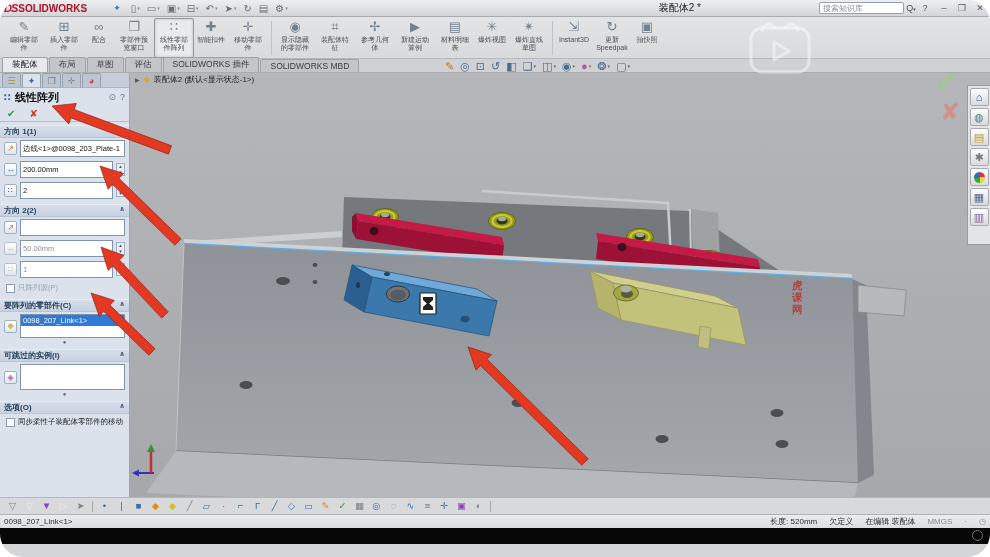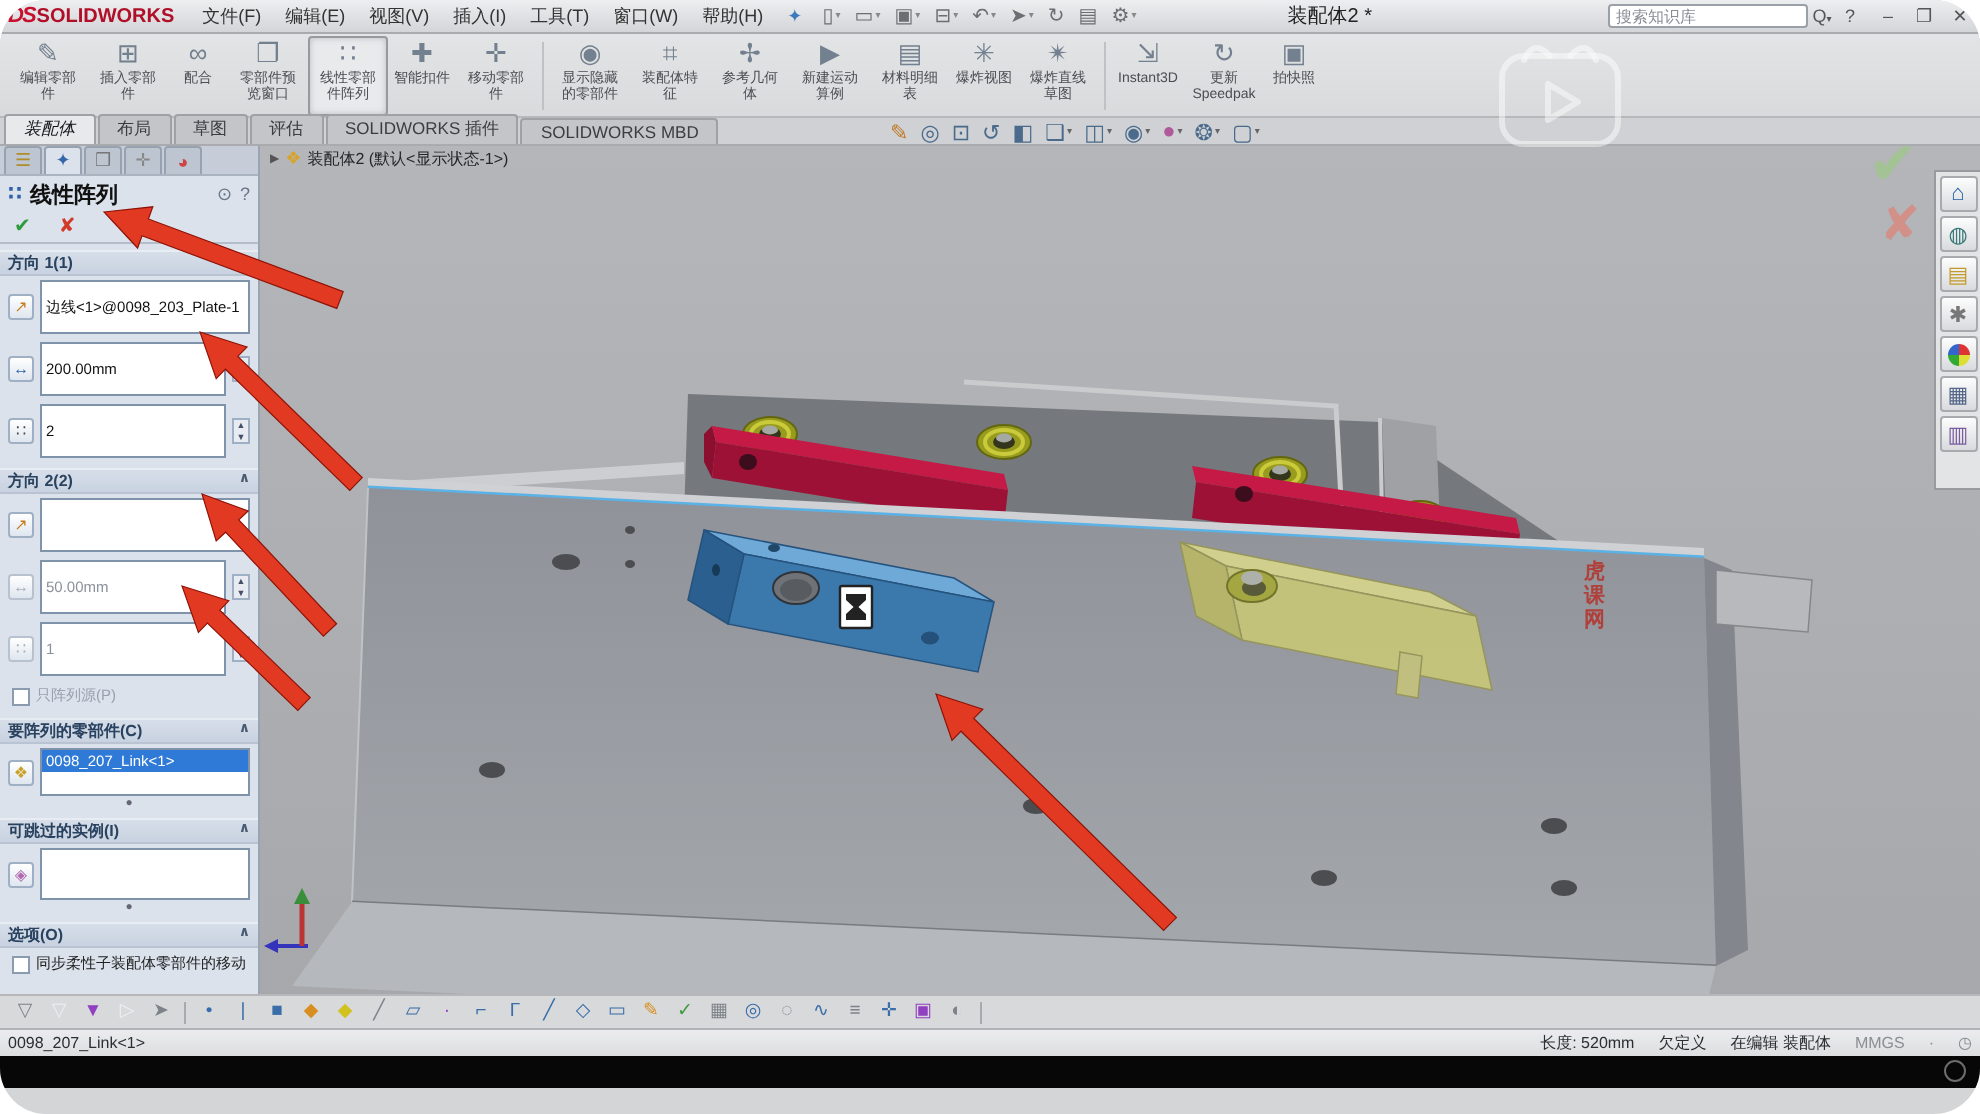--- a/index.html
+++ b/index.html
@@ -13,21 +13,21 @@
   .logo { display:flex; align-items:baseline; margin-right:14px; }
   .logo-ds { color:#c8102e; font-weight:bold; font-style:italic; font-size:11px; letter-spacing:-1px; }
   .logo-sw { color:#b10e28; font-weight:bold; font-size:10px; letter-spacing:0; margin-left:1px; }
   .menus { display:flex; gap:12px; font-size:9px; color:#333; }
   .menus span { cursor:default; }
   .pin { color:#3a7abf; font-size:9px; margin:0 10px 0 12px; }
   .qa { display:flex; gap:7px; align-items:center; color:#6b6e73; font-size:10px; }
   .qa .qi { display:flex; align-items:center; gap:1px; }
   .qa .dd { font-size:5px; color:#888; }
   .doc-title { margin-left:auto; margin-right:118px; font-size:10px; color:#222; }
-  .searchbox { width:100px; height:12px; background:#fff; border:1px solid #9aa0a8; border-radius:2px;
+  .searchbox { width:85px; height:12px; background:#fff; border:1px solid #9aa0a8; border-radius:2px;
                font-size:8px; padding:0 3px; color:#555; }
   .searchbox::placeholder { color:#8a8f96; }
   .sbtn { width:14px; text-align:center; color:#555; font-size:9px; }
   .winctl { display:flex; gap:6px; margin-left:6px; color:#555; font-size:9px; }
   .winctl span { width:12px; text-align:center; }
 
   
   .ribbon { height:42px; background:linear-gradient(#e3e4e6,#d9dadc); border-bottom:1px solid #b6b8ba;
             display:flex; align-items:stretch; padding:1px 2px 0 4px; }
   .rbtn { min-width:30px; max-width:40px; padding:1px 2px; display:flex; flex-direction:column; align-items:center;
@@ -35,21 +35,21 @@
   .rbtn .ric { font-size:13px; line-height:14px; color:#73808f; height:15px; }
   .rbtn .rlb { font-size:7px; line-height:8px; text-align:center; color:#4a4d52; margin-top:1px; }
   .rbtn.active { background:#e9eaec; border:1px solid #97999d; box-shadow:inset 0 0 3px #b9bbbe; }
   .rsep { width:1px; background:#bfc1c4; margin:3px 3px; }
 
   
   .tabbar { height:14px; background:#cfd1d4; border-bottom:1px solid #a9abae; display:flex; align-items:flex-end;
             padding-left:2px; position:relative; }
   .dtab { font-size:8.5px; padding:1px 9px 1px; color:#3a3d42; background:#c3c5c8; border:1px solid #9fa1a4;
           border-bottom:none; margin-right:1px; border-radius:2px 2px 0 0; }
-  .dtab.active { background:#e8e9eb; color:#15171a;font-style:italic; }
+  .dtab.active { background:#e8e9eb; color:#15171a; }
   .headsup { position:absolute; left:445px; top:0; height:14px; display:flex; align-items:center; gap:6px;
              color:#4a6b8c; font-size:11px; }
   .headsup .hi { display:flex; align-items:center; gap:1px; }
   .headsup .dd { font-size:5px; color:#666; }
 
   
   .main { height:424px; display:flex; }
 
   
   .pm { width:130px; background:#dbe2ec; border-right:1px solid #9aa4b2; display:flex; flex-direction:column; font-size:8px; }
@@ -64,21 +64,21 @@
   .pm-ok { height:16px; display:flex; align-items:center; gap:14px; padding:0 7px; border-bottom:1px solid #b4becb; }
   .ok-g { color:#2e9c3c; font-weight:bold; font-size:10px; }
   .ok-r { color:#d23b2a; font-weight:bold; font-size:10px; }
   .sect { height:13px; background:linear-gradient(#d6dee9,#c8d2e0); display:flex; align-items:flex-start;
           padding:0 4px; font-weight:bold; color:#29425f; margin-top:3px; border-top:1px solid #e8edf4; border-bottom:1px solid #b9c3d1; }
   .sect .chev { margin-left:auto; font-size:7px; color:#4a5a70; }
   .prow { display:flex; align-items:center; gap:3px; margin:2px 4px 2px 4px; }
   .rowic { width:13px; height:13px; flex:none; display:flex; align-items:center; justify-content:center;
            border:1px solid #9fb0c4; background:linear-gradient(#ffffff,#dfe6ef); border-radius:2px; font-size:8px; }
   .rowic.dim { color:#a6aeb8; border-color:#b8c2cf; }
-  .pfield { flex:1; height:27px; background:#fff; border:1px solid #7f93ab; font-size:7.5px; padding:0 2px;
+  .pfield { flex:1; height:17px; background:#fff; border:1px solid #7f93ab; font-size:7.5px; padding:0 2px;
             color:#111; font-family:"Liberation Sans","DejaVu Sans",sans-serif; min-width:0; }
   .spin { width:9px; height:13px; flex:none; display:flex; flex-direction:column; border:1px solid #9fb0c4; background:#e8ecf2; }
   .spin span { flex:1; font-size:4.5px; line-height:5.5px; text-align:center; color:#44506a; }
   .chkrow { display:flex; align-items:center; gap:3px; margin:3px 6px; }
   .chk { width:9px; height:9px; background:#fff; border:1px solid #8b9bb0; flex:none; }
   .chklbl { font-size:7.5px; }
   .chklbl.dim { color:#98a2ae; }
   .listbox { flex:1; background:#fff; border:1px solid #7f93ab; min-width:0; }
   .lb-item { height:11px; background:#2f7ad6; color:#fff; font-size:7.5px; padding:0 2px; line-height:11px;
              white-space:nowrap; overflow:hidden; }
@@ -127,29 +127,20 @@
 </style>
 </head>
 <body>
 
 <div id="app">
 
   <div class="titlebar">
     <div class="logo">
       <span class="logo-ds">DS</span>
       <span class="logo-sw">SOLIDWORKS</span>
-    </div>
-    <div class="menus">
-      <span>文件(F)</span>
-      <span>编辑(E)</span>
-      <span>视图(V)</span>
-      <span>插入(I)</span>
-      <span>工具(T)</span>
-      <span>窗口(W)</span>
-      <span>帮助(H)</span>
     </div>
     <span class="pin">✦</span>
     <div class="qa">
       <span class="qi">
           <span>▯</span>
           <span class="dd">▾</span>
         </span>
       <span class="qi">
           <span>▭</span>
           <span class="dd">▾</span>

